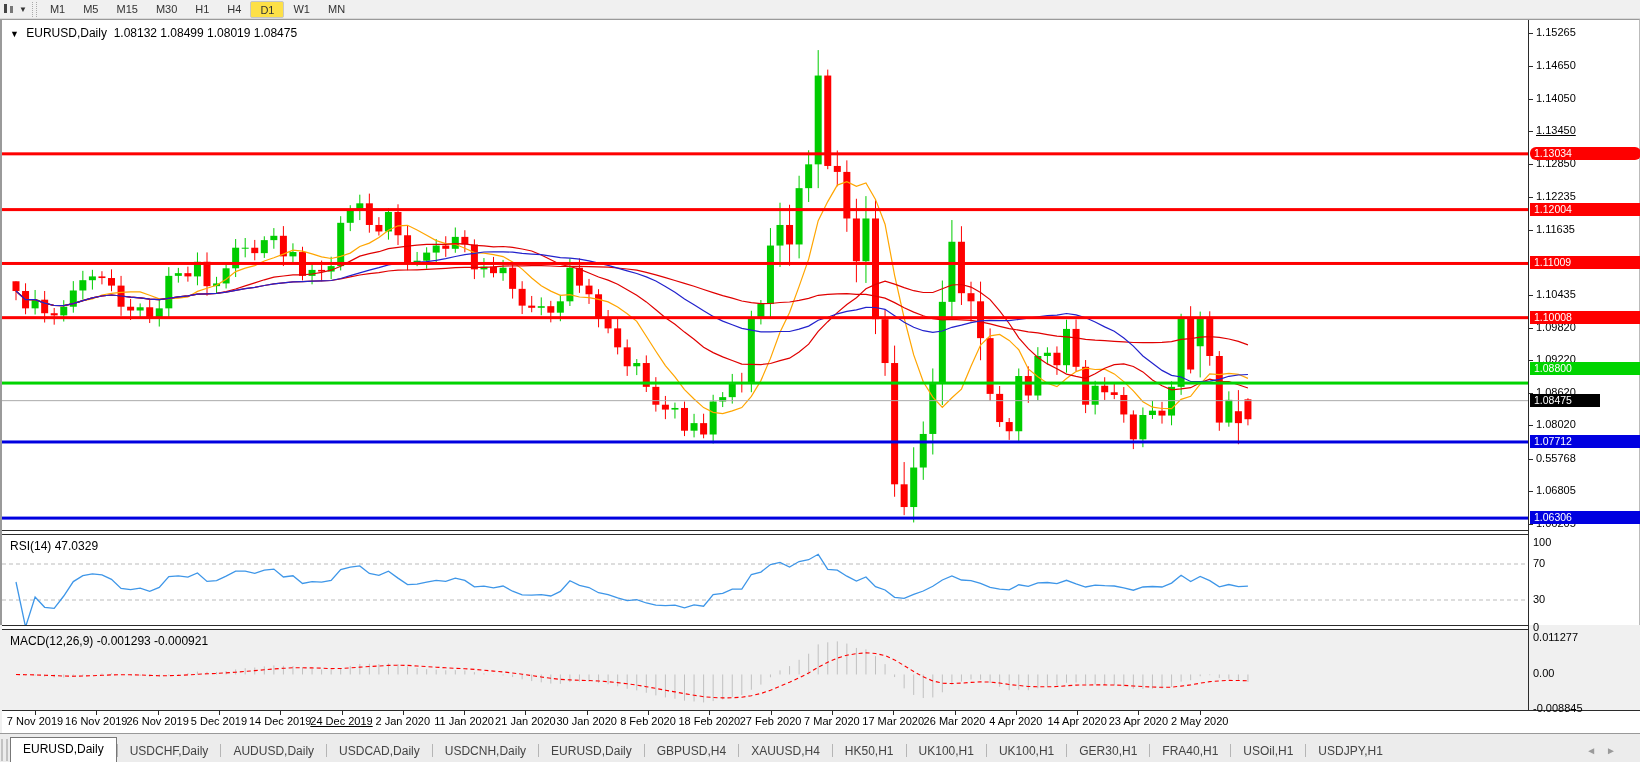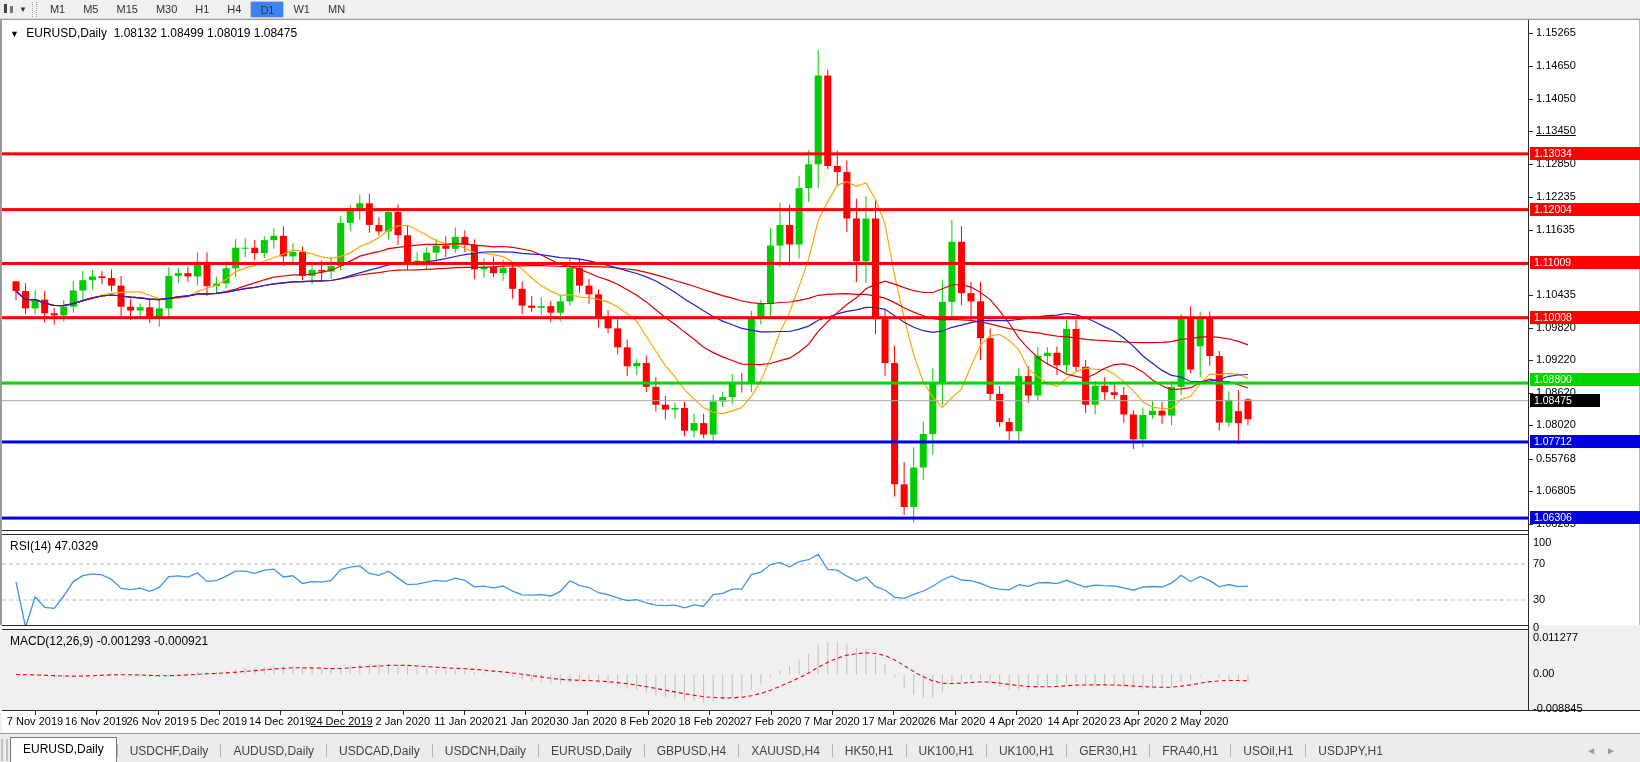--- a/index.html
+++ b/index.html
@@ -8,21 +8,21 @@
   
   #toolbar{position:absolute;left:0;top:0;width:1640px;height:19px;background:#f0f0f0;
     border-bottom:1px solid #d9d9d9;display:flex;align-items:center;font-size:11px;color:#222;}
   .tb-icon{width:16px;height:14px;margin-left:1px;position:relative;}
   .tb-icon .c1,.tb-icon .c2{position:absolute;width:3px;background:#444;}
   .tb-icon .c1{left:3px;top:2px;height:9px;}
   .tb-icon .c2{left:9px;top:4px;height:7px;background:#777;}
   .caret{font-size:8px;color:#333;margin:0 3px 0 2px;}
   .grip{width:5px;height:15px;margin:0 4px 0 2px;border-left:1px dotted #aaa;border-right:1px dotted #aaa;}
   .tf-btn{padding:2px 9px;height:17px;line-height:13px;cursor:default;color:#333;}
-  .tf-btn.active{background:#3b82f6;border:1px solid #c6c6c6;border-radius:2px;}
+  .tf-btn.active{background:#fde047;border:1px solid #c6c6c6;border-radius:2px;}
   
   #window{position:absolute;left:0;top:19px;width:1640px;height:606px;background:#fff;
     border-left:2px solid #9a9a9a;border-top:1px solid #9a9a9a;border-right:1px solid #bbb;}
   #axis-vline{position:absolute;left:1526px;top:0;width:1px;height:692px;background:#2b2b2b;}
   .panel{position:absolute;left:0;overflow:hidden;}
   #main-panel{top:2px;height:508px;width:1526px;}
   #sep1{position:absolute;top:510px;left:0;width:1527px;height:5px;background:#fff;
     border-top:1px solid #2b2b2b;border-bottom:1px solid #2b2b2b;}
   #rsi-panel{top:515px;height:90px;width:1526px;}
   #sep2{position:absolute;top:605px;left:0;width:1527px;height:5px;background:#fff;
@@ -575,25 +575,25 @@
     <div class="ptick" style="top: 372.808px;"></div>
     <div class="plabel" style="top: 365.808px;">1.08620</div>
     <div class="ptick" style="top: 405.292px;"></div>
     <div class="plabel" style="top: 398.292px;">1.08020</div>
     <div class="ptick" style="top: 438.589px;"></div>
     <div class="plabel" style="top: 431.589px;">0.55768</div>
     <div class="ptick" style="top: 471.073px;"></div>
     <div class="plabel" style="top: 464.073px;">1.06805</div>
     <div class="ptick" style="top: 503.557px;"></div>
     <div class="plabel" style="top: 496.557px;">1.06205</div>
-    <div class="hline-label" style="top: 126.832px; background: rgb(254, 0, 0);">1.13034</div>
+    <div class="hline-label" style="top: 126.832px; background: rgb(254, 0, 0); border-radius: 6px;">1.13034</div>
     <div class="hline-label" style="top: 182.597px; background: rgb(254, 0, 0);">1.12004</div>
     <div class="hline-label" style="top: 236.466px; background: rgb(254, 0, 0);">1.11009</div>
     <div class="hline-label" style="top: 290.661px; background: rgb(254, 0, 0);">1.10008</div>
-    <div class="hline-label" style="top: 353px; background: rgb(0, 212, 0);">1.08800</div>
+    <div class="hline-label" style="top: 342px; background: rgb(0, 212, 0);">1.08800</div>
     <div class="hline-label" style="top: 414.968px; background: rgb(0, 0, 224);">1.07712</div>
     <div class="hline-label" style="top: 491.089px; background: rgb(0, 0, 224);">1.06306</div>
     <div id="current-label" style="top: 373.658px;">1.08475</div>
     <div class="ind-axis-label" style="top: 516px;">100</div>
     <div class="ind-axis-label" style="top: 537px;">70</div>
     <div class="ind-axis-label" style="top: 573px;">30</div>
     <div class="ind-axis-label" style="top: 601px;">0</div>
     <div class="ind-axis-label" style="top: 611px;">0.011277</div>
     <div class="ind-axis-label" style="top: 647.472px;">0.00</div>
     <div class="ind-axis-label" style="top: 682px;">-0.008845</div>

